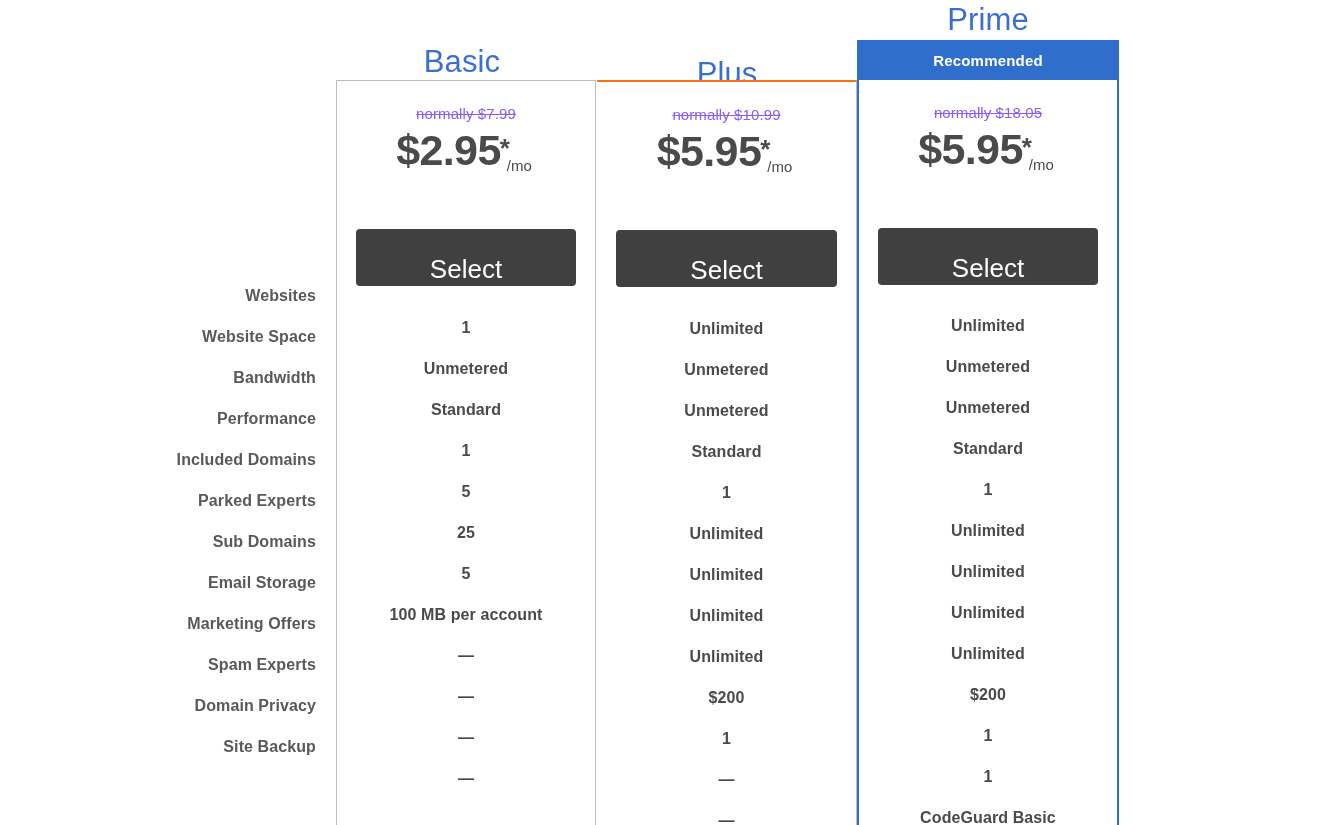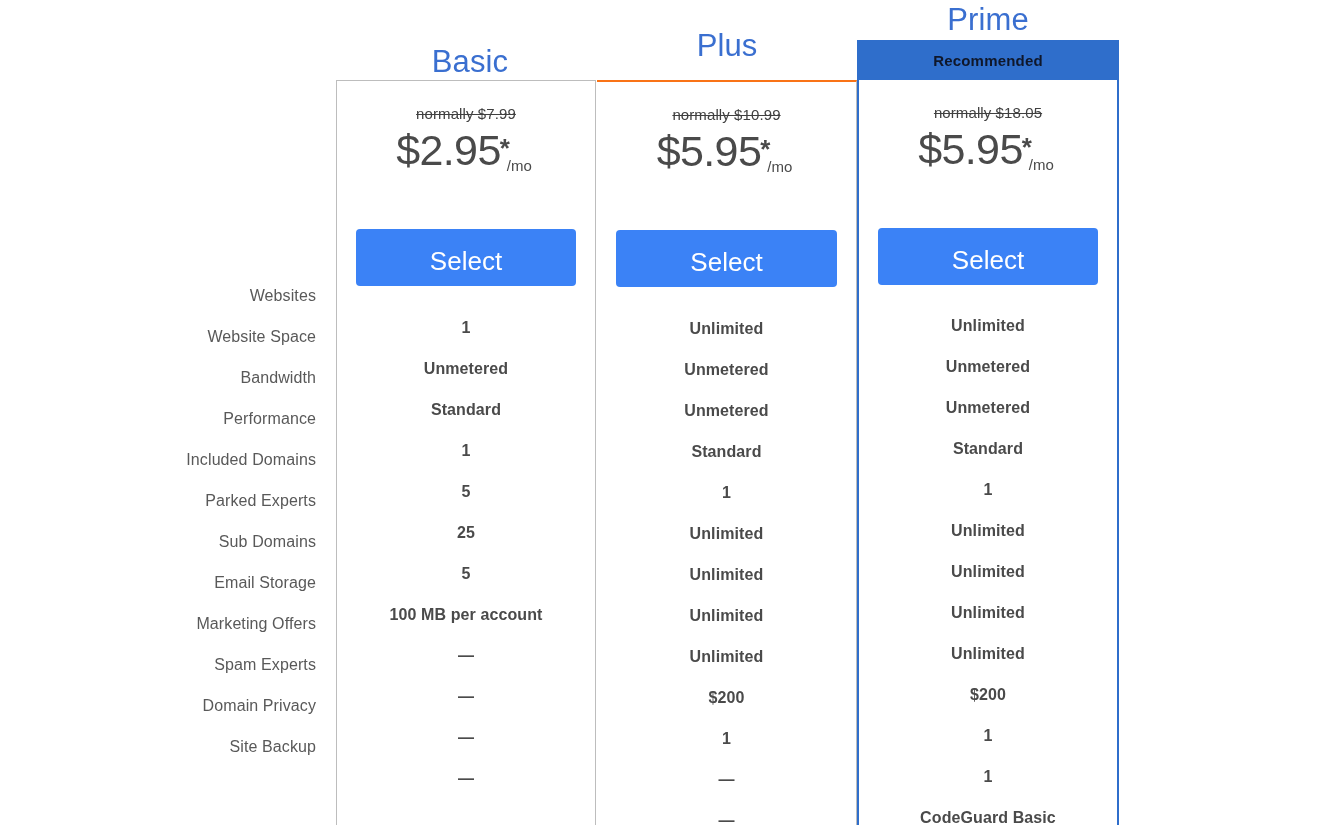--- a/index.html
+++ b/index.html
@@ -30,22 +30,22 @@
     height: 80px;
   }
   .plan-title {
     position: absolute;
     text-align: center;
     color: #3a6fd0;
     font-size: 31px;
     font-weight: normal;
     letter-spacing: 0.1px;
   }
-  .plan-title.basic { left: 340px; width: 260px; top: 44px; }
-  .plan-title.plus  { left: 597px; width: 260px; top: 28px; }
+  .plan-title.basic { left: 332px; width: 260px; top: 44px; }
+  .plan-title.plus  { left: 597px; width: 260px; top: 56px; }
   .plan-title.prime { left: 857px; width: 262px; top: 2px; }
 
   
   .cards {
     position: absolute;
     left: 336px;
     top: 80px;
     width: 784px;
     height: 745px;
   }
@@ -74,51 +74,51 @@
     height: 785px;
     width: 262px;
     border-left: 2px solid #2f6ecb;
     border-right: 2px solid #2f6ecb;
     background: #ffffff;
   }
 
   .recommended-banner {
     height: 40px;
     background: #2f6ecb;
-    color: #0f172a;
+    color: #ffffff;
     font-size: 15px;
     font-weight: bold;
     display: flex;
     align-items: center;
     justify-content: center;
     letter-spacing: 0.2px;
   }
 
   
   .price-block {
     height: 148px;
     position: relative;
   }
   .normally {
     text-align: center;
-    color: #404040;
+    color: #8b5cf6;
     font-size: 15px;
     text-decoration: line-through;
     padding-top: 24px;
     letter-spacing: 0.1px;
   }
   .price-line {
     text-align: center;
     margin-top: 4px;
     color: #4a4a4a;
     white-space: nowrap;
   }
   .price-main {
     font-size: 43px;
-    font-weight: normal;
+    font-weight: bold;
     letter-spacing: -0.6px;
   }
   .price-star {
     font-size: 26px;
     font-weight: bold;
     vertical-align: super;
     position: relative;
     top: -2px;
     left: -1px;
   }
@@ -131,30 +131,30 @@
   }
 
   
   .select-row {
     padding: 0 19px;
   }
   .select-btn {
     display: block;
     width: 100%;
     height: 57px;
-    background: #3b82f6;
+    background: #404040;
     border: none;
     border-radius: 4px;
     color: #ffffff;
     font-family: "Liberation Sans", sans-serif;
     font-size: 26px;
     font-weight: normal;
     cursor: pointer;
     line-height: 57px;
-    padding: 4px;
+    padding: 12px;
     text-align: center;
   }
 
   
   .values {
     margin-top: 21px;
   }
   .value-cell {
     height: 41px;
     line-height: 41px;
@@ -175,21 +175,21 @@
     left: 0;
     top: 275px;
     width: 316px;
   }
   .label-cell {
     height: 41px;
     line-height: 41px;
     text-align: right;
     font-size: 16px;
     color: #595959;
-    font-weight: normal;
+    font-weight: bold;
     padding-right: 0;
     letter-spacing: 0.1px;
   }
 </style>
 </head>
 <body>
 
 <div class="pricing-wrap">
 
   <div class="titles">

